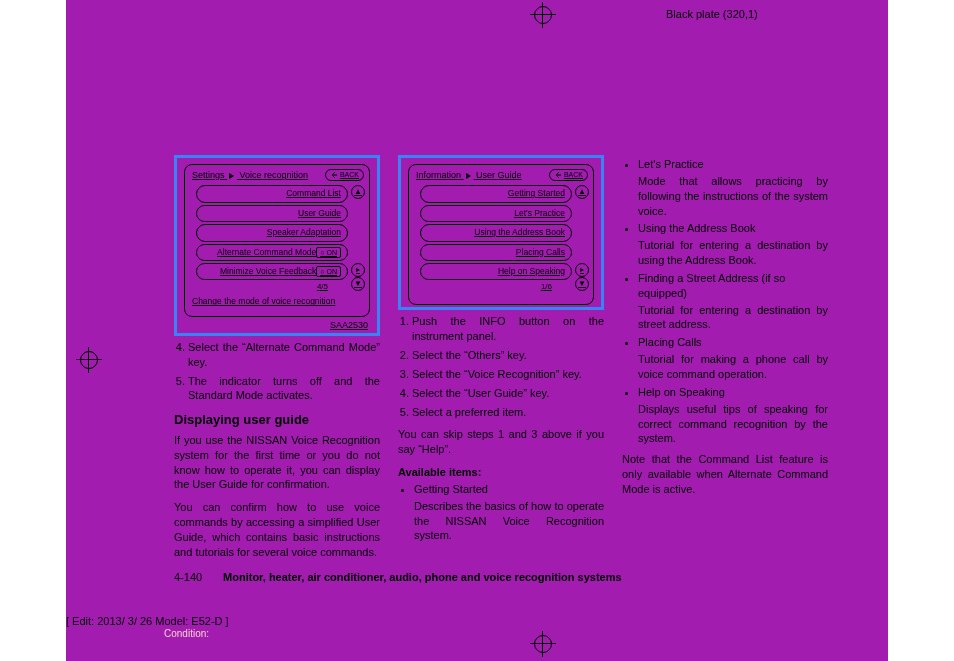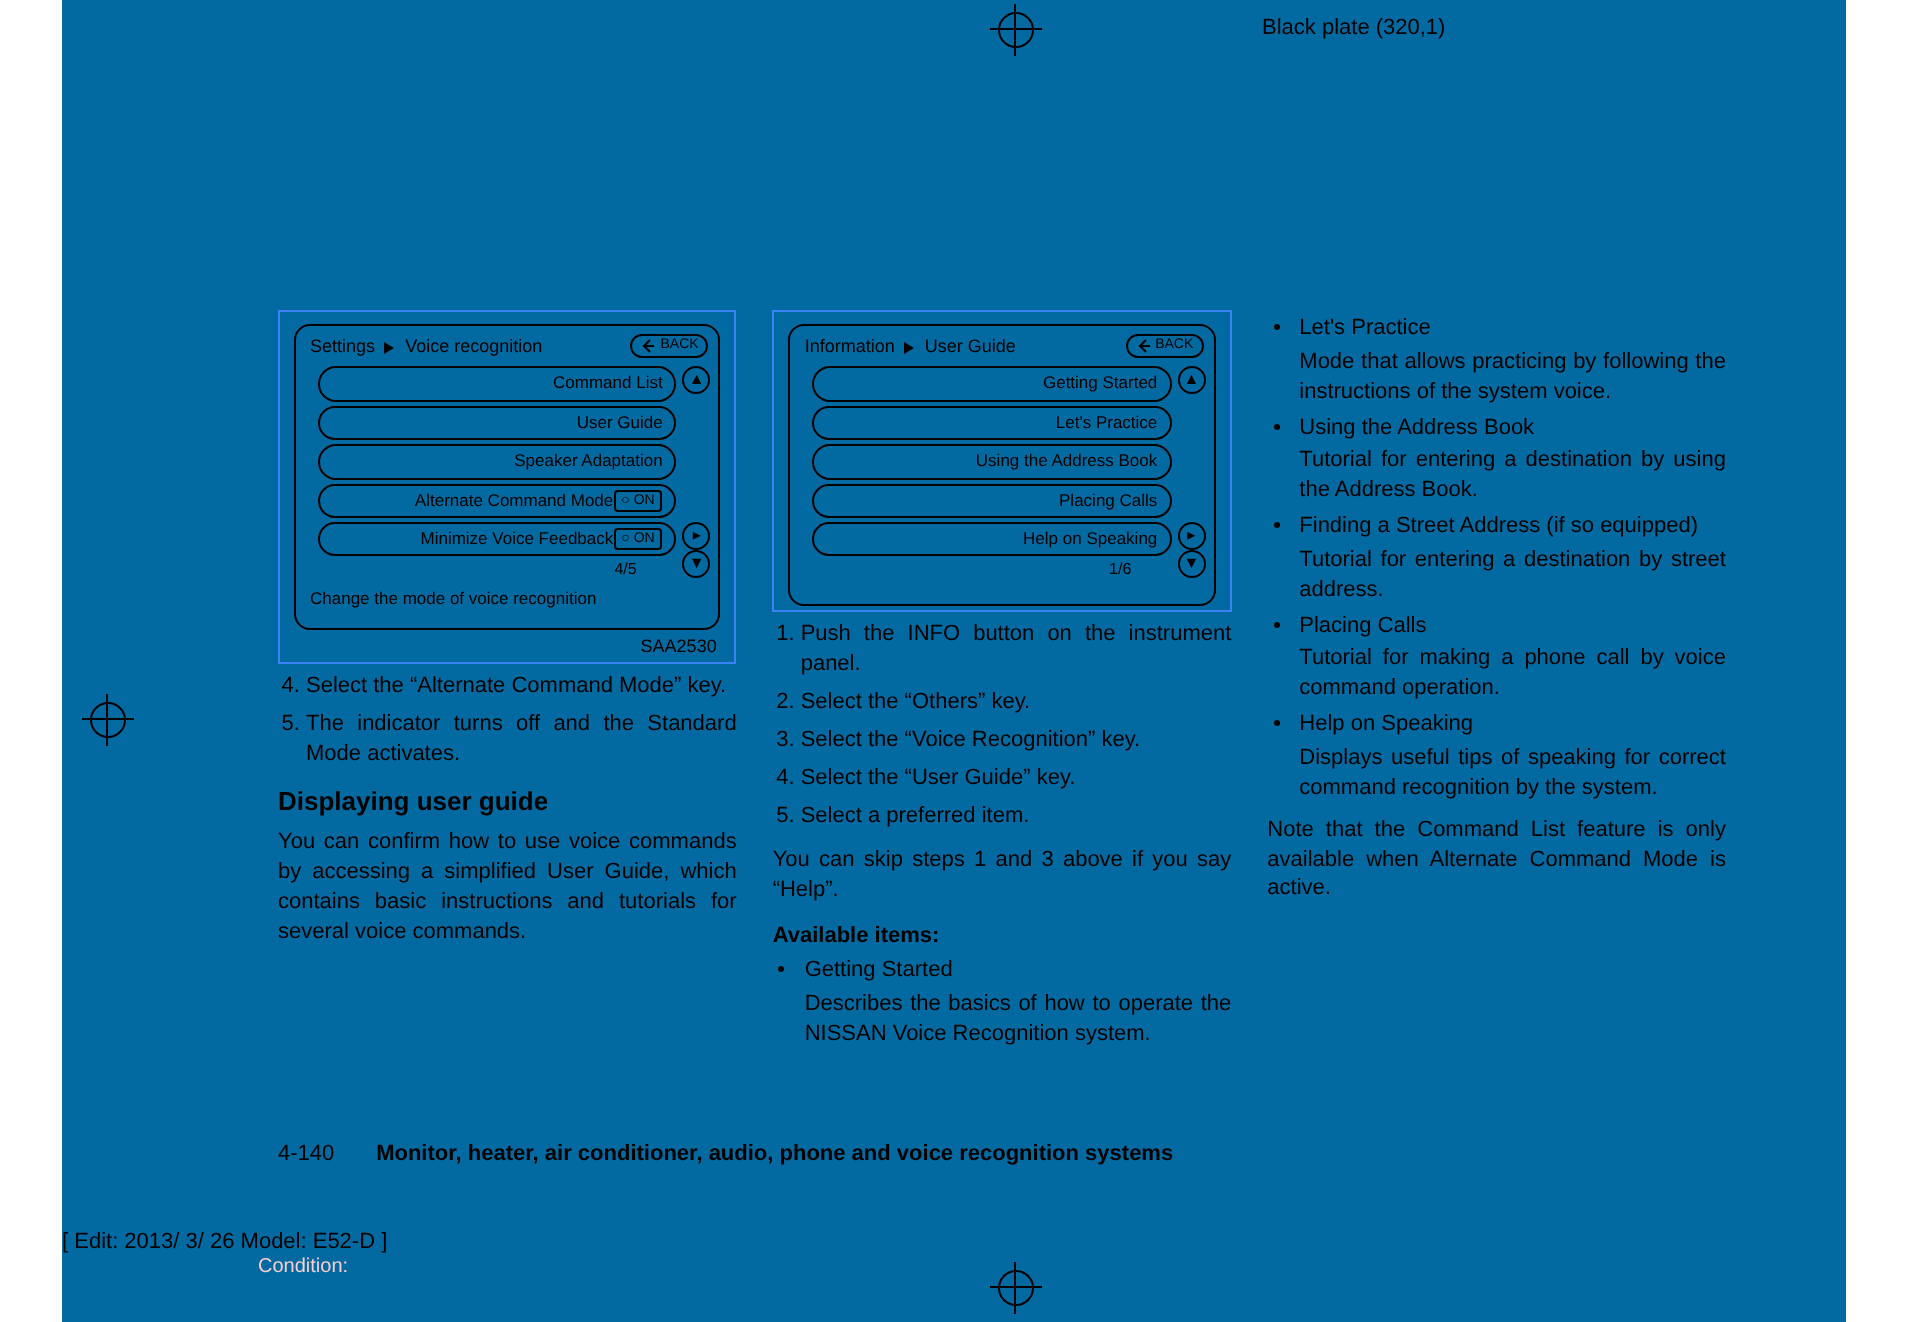--- a/index.html
+++ b/index.html
@@ -1,27 +1,27 @@
 <!DOCTYPE html>
 <html><head>
 <meta charset="utf-8">
 <style>
   html,body{margin:0;padding:0;background:#fff;font-family:Helvetica,Arial,sans-serif;color:#000;}
-  .page{position:relative;width:892px;height:661px;margin:0 auto;background:#0369a1;}
+  .page{position:relative;width:822px;height:661px;margin:0 auto;background:#a21caf;}
   .plate{position:absolute;top:8px;left:600px;font-size:11px;}
   .crop-v{width:1px;height:50px;}
   .crop-h{height:1px;width:40px;}
   .reg{position:absolute;width:26px;height:26px;}
   .reg::before,.reg::after{content:"";position:absolute;background:#000;}
   .reg::before{left:12px;top:0;width:1px;height:26px;}
   .reg::after{top:12px;left:0;height:1px;width:26px;}
   .reg .c{position:absolute;border:1px solid #000;border-radius:50%;width:16px;height:16px;left:4px;top:4px;}
   .cols{position:absolute;top:155px;left:108px;right:60px;display:flex;gap:18px;}
   .col{flex:1;min-width:0;font-size:11px;line-height:1.35;}
-  .screen{border:1px solid #3b82f6;padding:6px 7px 2px 7px;margin-bottom:4px;}
+  .screen{border:3px solid #3b82f6;padding:6px 7px 2px 7px;margin-bottom:4px;text-decoration:underline;}
   .scr-window{border:1px solid #000;border-radius:8px;padding:0 3px 8px 3px;position:relative;}
   .scr-top{display:flex;align-items:center;font-size:9px;padding:4px 2px 2px 4px;}
   .scr-top .bc{flex:1;}
   .scr-top .back{border:1px solid #000;border-radius:8px;padding:0 4px;font-size:7px;display:inline-flex;align-items:center;gap:2px;}
   .scr-top .back svg{display:block;}
   .scr-body{display:flex;}
   .scr-list{flex:1;padding:0 2px 0 8px;}
   .scr-row{border:1px solid #000;border-radius:10px;font-size:8.5px;padding:2px 6px;margin:2px 0;display:flex;justify-content:flex-end;align-items:center;}
   .scr-row .tog{border:1px solid #000;font-size:7px;padding:0 3px;border-radius:2px;white-space:nowrap;}
   .scr-scroll{width:16px;display:flex;flex-direction:column;justify-content:space-between;align-items:center;padding:2px 0;}
@@ -114,20 +114,21 @@
         </div>
         <div class="figlabel">SAA2530</div>
       </div>
 
       <ol class="steps" start="4">
         <li>Select the “Alternate Command Mode” key.</li>
         <li>The indicator turns off and the Standard Mode activates.</li>
       </ol>
 
       <div class="h2">Displaying user guide</div>
+      <p class="para">If you use the NISSAN Voice Recognition system for the first time or you do not know how to operate it, you can display the User Guide for confirmation.</p>
       <p class="para">You can confirm how to use voice commands by accessing a simplified User Guide, which contains basic instructions and tutorials for several voice commands.</p>
     </div>
 
     <div class="col">
       <div class="screen">
         <div class="scr-window">
           <div class="scr-top">
             <span class="bc">
               <span>Information</span>
               <span class="tri"></span>

